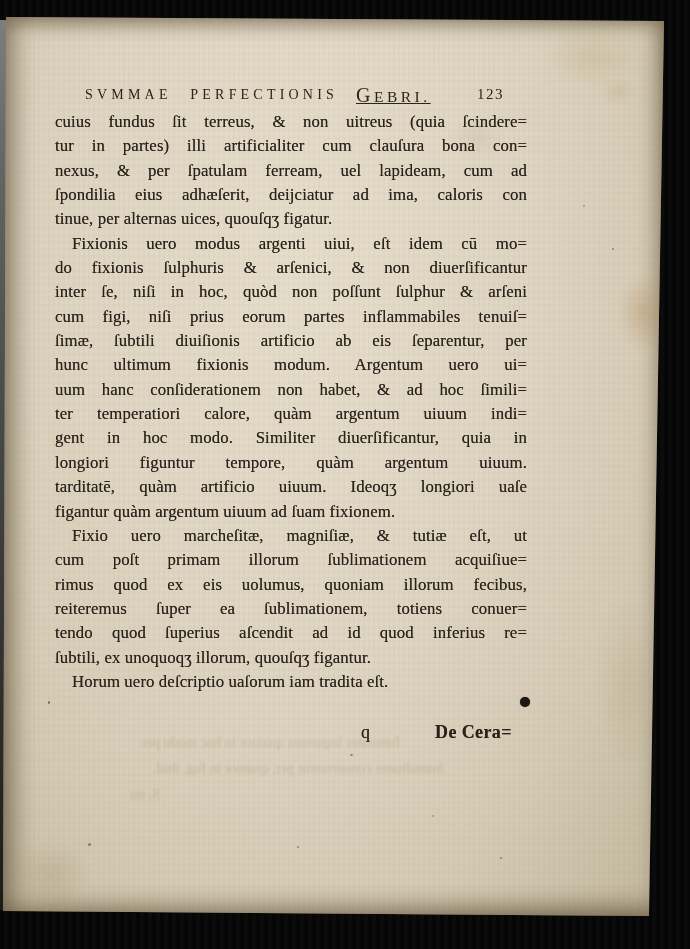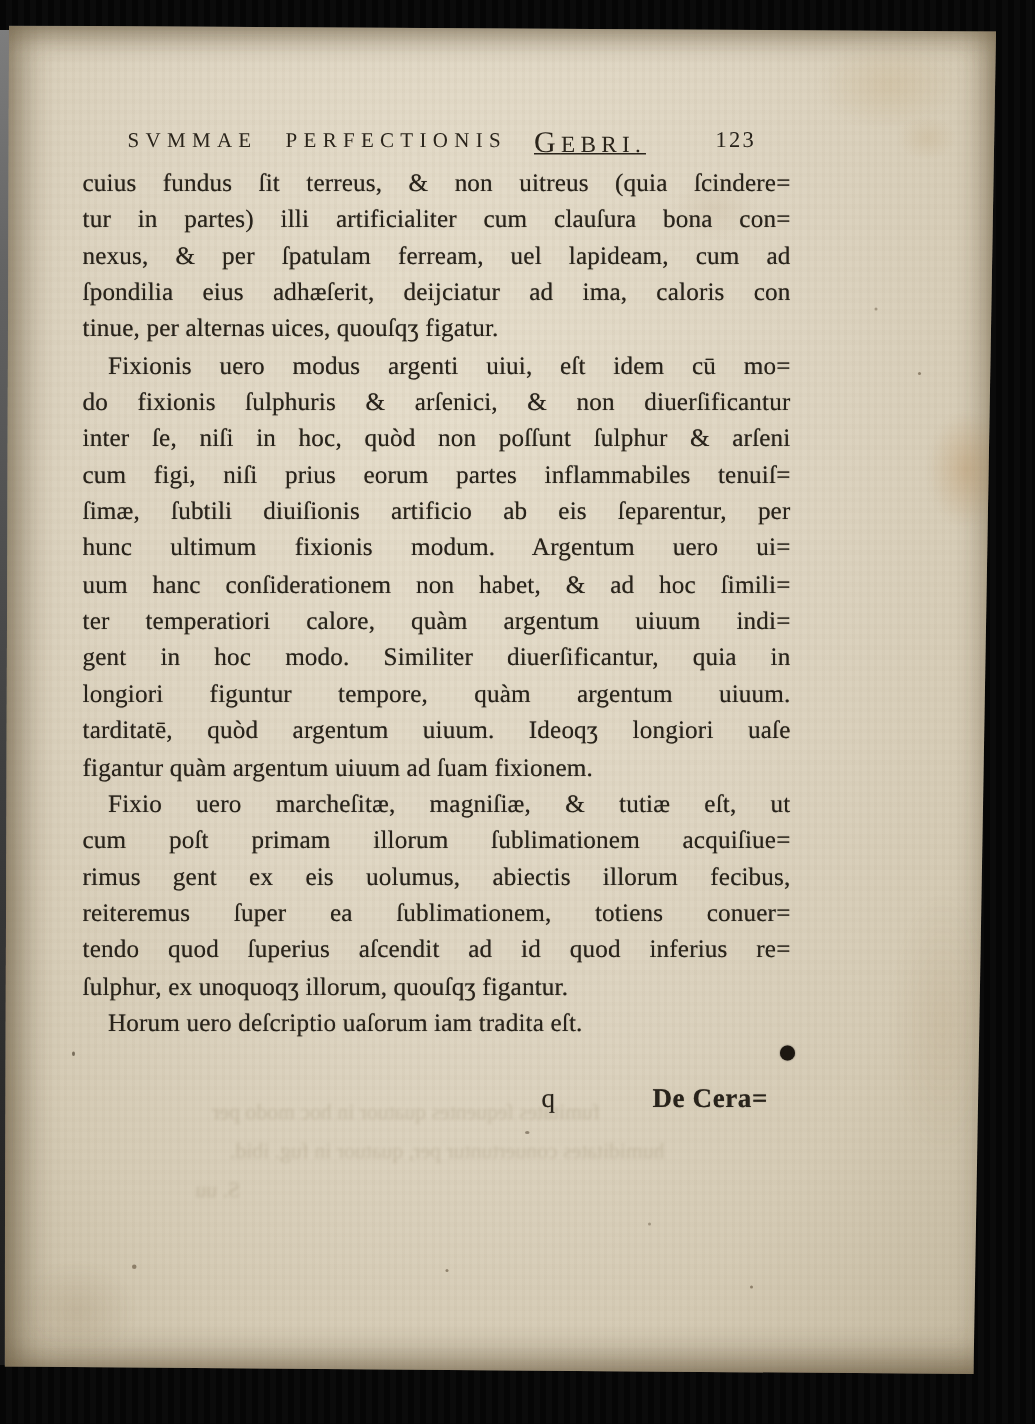--- a/index.html
+++ b/index.html
@@ -120,29 +120,29 @@
       <div class="ln ind">Fixionis uero modus argenti uiui, eſt idem cū mo=</div>
       <div class="ln">do fixionis ſulphuris &amp; arſenici, &amp; non diuerſificantur</div>
       <div class="ln">inter ſe, niſi in hoc, quòd non poſſunt ſulphur &amp; arſeni</div>
       <div class="ln">cum figi, niſi prius eorum partes inflammabiles tenuiſ=</div>
       <div class="ln">ſimæ, ſubtili diuiſionis artificio ab eis ſeparentur, per</div>
       <div class="ln">hunc ultimum fixionis modum.  Argentum uero ui=</div>
       <div class="ln">uum hanc conſiderationem non habet, &amp; ad hoc ſimili=</div>
       <div class="ln">ter temperatiori calore, quàm argentum uiuum indi=</div>
       <div class="ln">gent in hoc modo. Similiter diuerſificantur, quia in</div>
       <div class="ln">longiori figuntur tempore, quàm argentum uiuum.</div>
-      <div class="ln">tarditatē, quòd argentum uiuum. Ideoqʒ longiori uaſe</div>
+      <div class="ln">tarditatē, quàm artificio uiuum. Ideoqʒ longiori uaſe</div>
       <div class="ln end">figantur quàm argentum uiuum ad ſuam fixionem.</div>
 
       <div class="ln ind">Fixio uero marcheſitæ, magniſiæ, &amp; tutiæ eſt, ut</div>
       <div class="ln">cum poſt primam illorum ſublimationem acquiſiue=</div>
-      <div class="ln">rimus gent ex eis uolumus, abiectis illorum fecibus,</div>
+      <div class="ln">rimus quod ex eis uolumus, quoniam illorum fecibus,</div>
       <div class="ln">reiteremus ſuper ea ſublimationem, totiens conuer=</div>
       <div class="ln">tendo quod ſuperius aſcendit ad id quod inferius re=</div>
-      <div class="ln end">ſulphur, ex unoquoqʒ illorum, quouſqʒ figantur.</div>
+      <div class="ln end">ſubtili, ex unoquoqʒ illorum, quouſqʒ figantur.</div>
 
       <div class="ln ind end">Horum uero deſcriptio uaſorum iam tradita eſt.</div>
     </div>
 
     <div class="bullet"></div>
 
     <div class="catchrow">
       <span class="sig">q</span>
       <span class="catch">De Cera=</span>
     </div>

